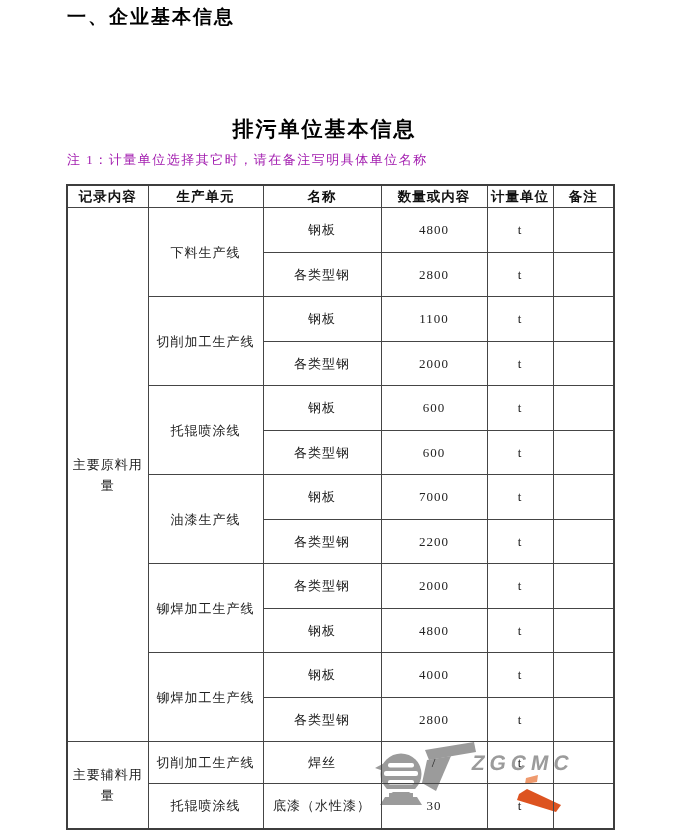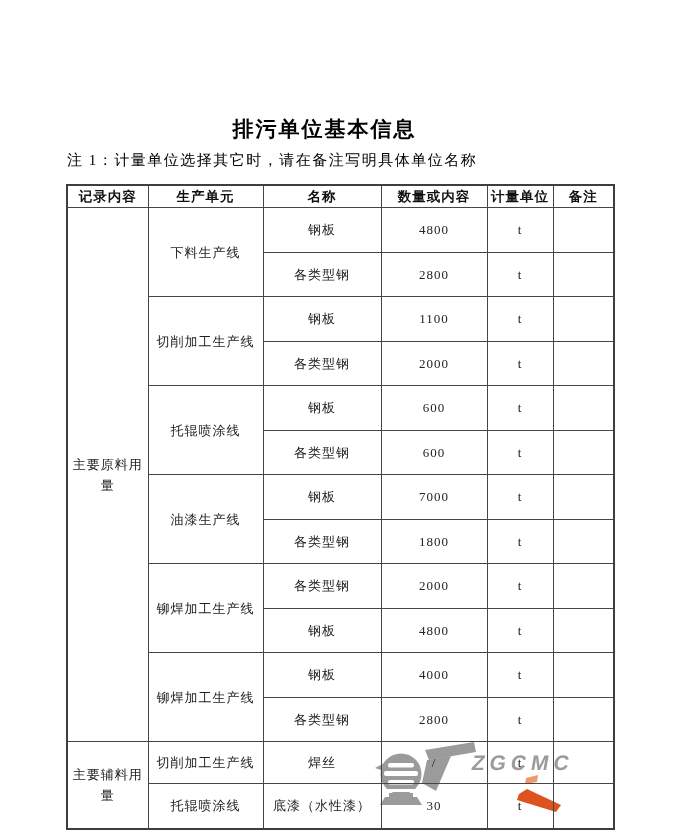--- a/index.html
+++ b/index.html
@@ -20,21 +20,21 @@
     font-size:18px;font-weight:bold;color:#000;
     letter-spacing:1px;z-index:2;white-space:nowrap;
   }
   .h3{
     position:absolute;left:66px;top:115px;width:517px;
     text-align:center;font-size:21px;font-weight:bold;color:#000;
     letter-spacing:2px;z-index:2;
   }
   .note{
     position:absolute;left:67px;top:151px;
-    font-size:15px;color:#000000;letter-spacing:1.5px;z-index:2;white-space:nowrap;
+    font-size:13px;color:#a21caf;letter-spacing:1.5px;z-index:2;white-space:nowrap;
   }
   
   table.doc{
     position:absolute;left:66px;top:184px;width:547px;
     border-collapse:collapse;table-layout:fixed;
     z-index:2;background:transparent;
   }
   table.doc th,table.doc td{
     border:1px solid #454545;
     text-align:center;vertical-align:middle;
@@ -94,20 +94,21 @@
         <rect x="8" y="52" width="36" height="3"></rect>
       </g>
     </svg>
     <span class="wm-latin">ZGCMC</span>
     <svg class="wm-accents" width="250" height="93" viewBox="0 0 250 93">
       <polygon points="151,41 163,38 162,45 150,47" fill="#ef9a6e"></polygon>
       <polygon points="144,57 152,52 186,68 181,75 142,63" fill="#dd5320"></polygon>
     </svg>
   </div>
 
+  <div class="h1">一、企业基本信息</div>
   <div class="h3">排污单位基本信息</div>
   <div class="note">注 1：计量单位选择其它时，请在备注写明具体单位名称</div>
 
   <table class="doc">
     <colgroup>
       <col style="width:81px">
         <col style="width:115px">
         <col style="width:118px">
       <col style="width:106px">
         <col style="width:66px">
@@ -166,21 +167,21 @@
       </tr>
       <tr class="r-main">
         <td rowspan="2">油漆生产线</td>
         <td>钢板</td>
         <td class="c-num">7000</td>
         <td class="c-num">t</td>
         <td></td>
       </tr>
       <tr class="r-main">
         <td>各类型钢</td>
-        <td class="c-num">1800</td>
+        <td class="c-num">2200</td>
         <td class="c-num">t</td>
         <td></td>
       </tr>
       <tr class="r-main">
         <td rowspan="2">铆焊加工生产线</td>
         <td>各类型钢</td>
         <td class="c-num">2000</td>
         <td class="c-num">t</td>
         <td></td>
       </tr>

